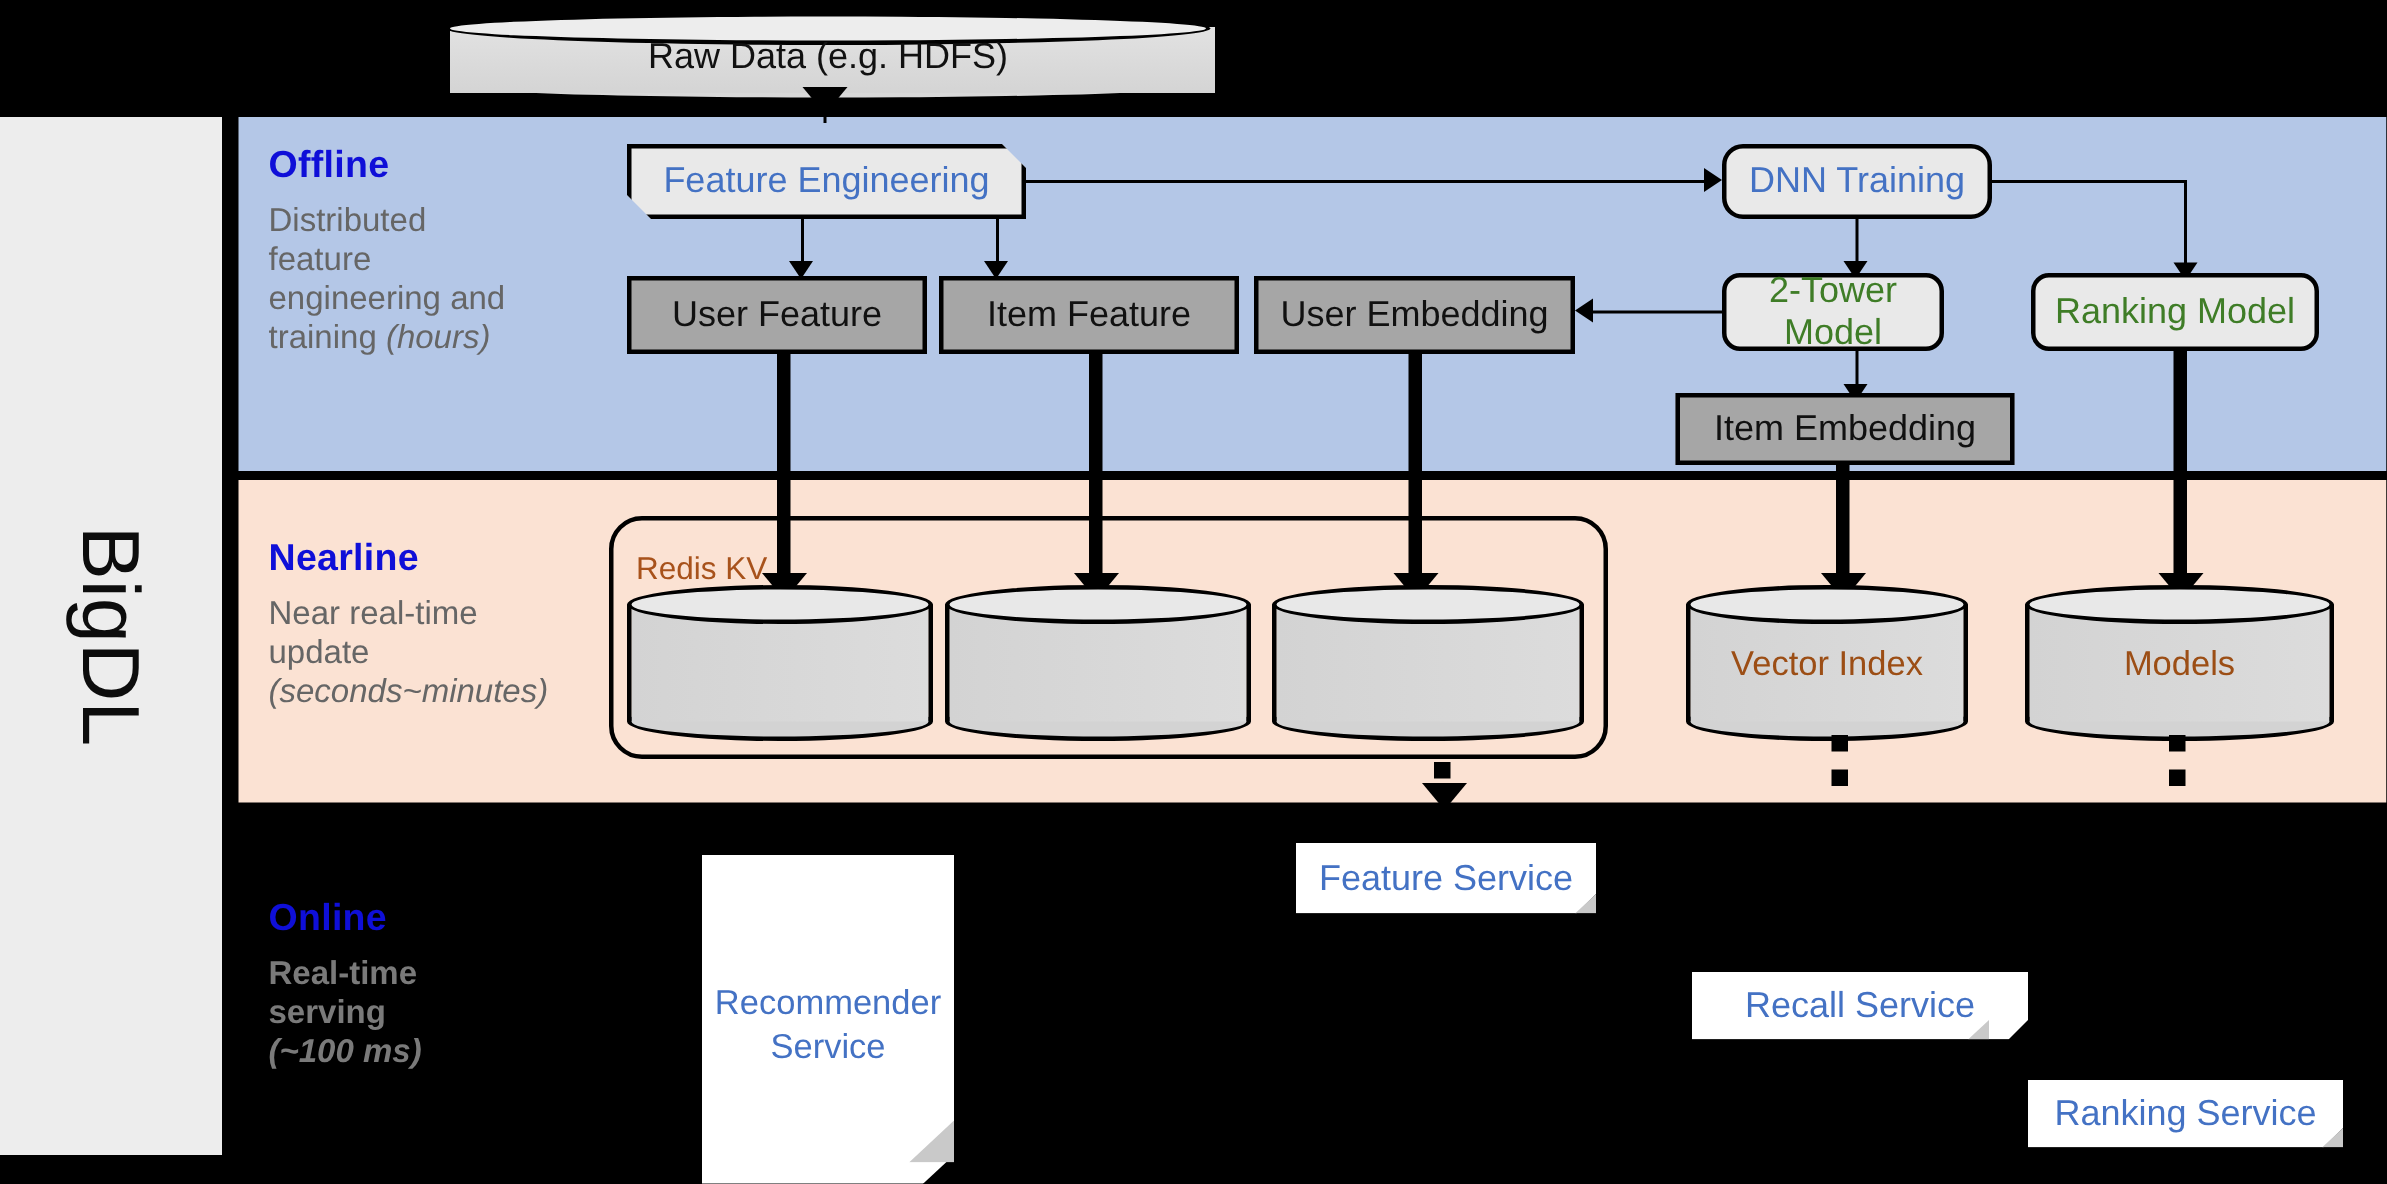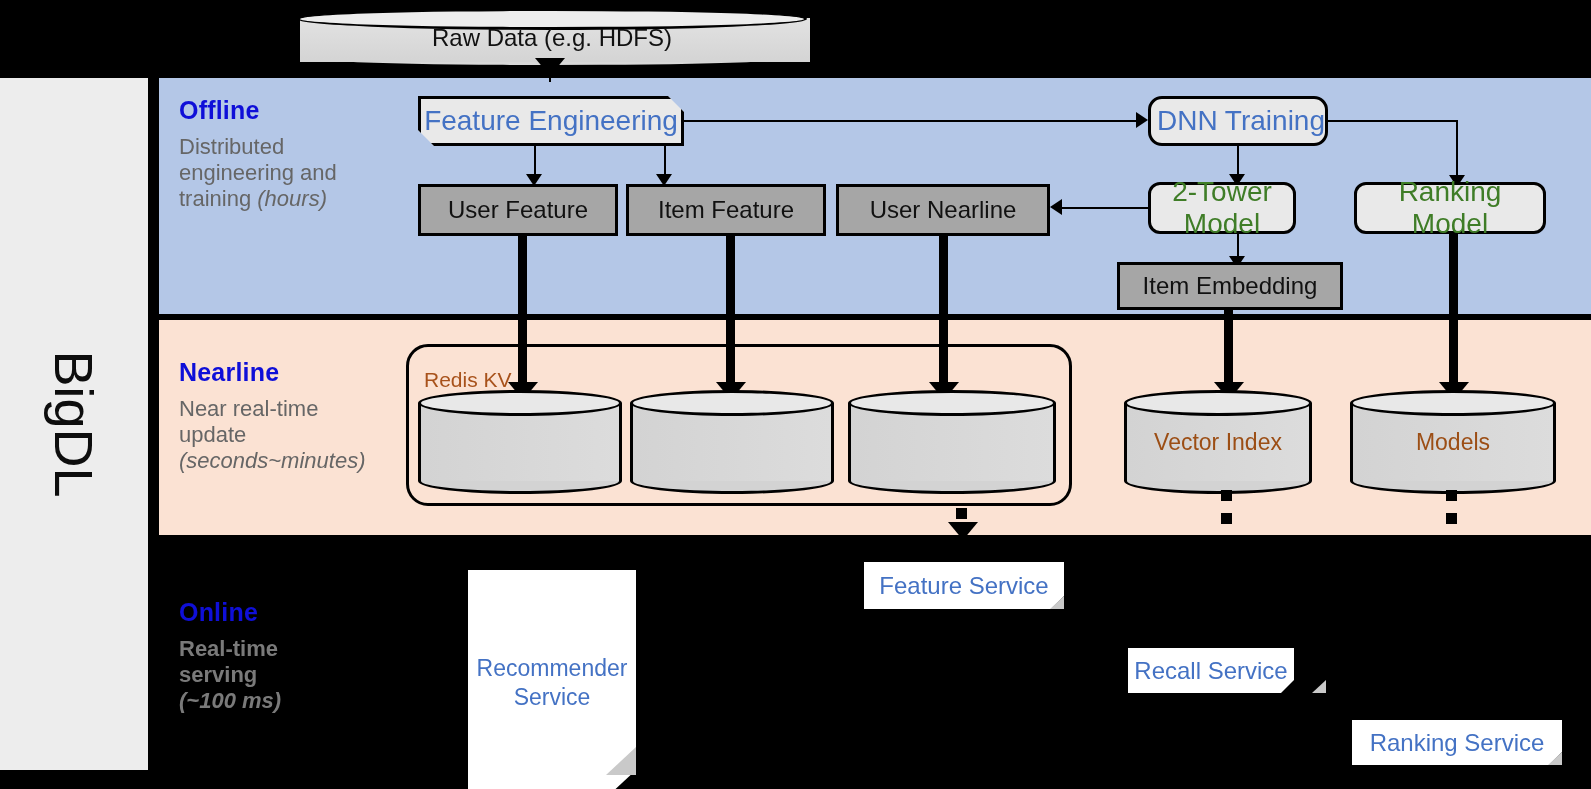--- a/index.html
+++ b/index.html
@@ -31,21 +31,21 @@
   #raw-data .cyl-body{position:absolute;left:0;top:10px;width:100%;height:44px;
       background:linear-gradient(#e2e2e2,#d4d4d4);border-left:3px solid #000;border-right:3px solid #000;}
   #raw-data .cyl-top{position:absolute;left:0;top:0;width:100%;height:22px;border-radius:50%;
       background:#ededed;border:3px solid #000;box-sizing:border-box;}
   #raw-data .cyl-bot{position:absolute;left:0;bottom:0;width:100%;height:22px;border-radius:50%;
       background:#d8d8d8;border:3px solid #000;box-sizing:border-box;}
   #raw-data .cyl-txt{position:absolute;inset:0;display:flex;align-items:center;justify-content:center;
       font-size:24px;color:#111;z-index:3;}
 
   
-  .proc{background:#e9e9e9;border:3px solid #000;font-size:28px;}
+  .proc{background:#e9e9e9;border:3px solid #000;font-size:24px;}
   .proc.blue{color:#4472c4;}
   .proc.green{color:#3f7d27;}
   .notch-fe{clip-path:polygon(0 0, calc(100% - 16px) 0, 100% 16px, 100% 100%, 16px 100%, 0 calc(100% - 16px));}
   .concave{border-radius:14px;}
   .rounded{border-radius:12px;}
 
   
   .gbox{background:#a6a6a6;border:3px solid #000;font-size:24px;color:#111;}
 
   
@@ -103,33 +103,34 @@
   <div class="cyl-txt">Raw Data (e.g. HDFS)</div>
 </div>
 
 <div class="abs ln thin" style="left:549px;top:66px;height:16px;"></div>
 <div class="ar-d big" style="left:535px;top:58px;"></div>
 
 <div class="abs" style="left:179px;top:96px;width:210px;">
   <div class="stage-title">Offline</div>
   <div class="stage-sub">
     <div>Distributed</div>
+    <div>feature</div>
     <div>engineering and</div>
     <div><span>training </span><i>(hours)</i></div>
   </div>
 </div>
 
 <div class="abs node proc blue notch-fe" id="fe-box" style="left:418px;top:96px;width:266px;height:50px;">
   <span>Feature Engineering</span>
 </div>
 
 <div class="abs ln thinh" style="left:684px;top:120px;width:460px;"></div>
 <div class="abs" style="left:1136px;top:112px;width:0;height:0;border-top:8px solid transparent;border-bottom:8px solid transparent;border-left:12px solid #000;"></div>
 
-<div class="abs node proc blue concave" id="dnn-box" style="left:1148px;top:96px;width:180px;height:50px;justify-content:flex-end;">
+<div class="abs node proc blue concave" id="dnn-box" style="left:1148px;top:96px;width:180px;height:50px;">
   <span>DNN Training</span>
 </div>
 
 <div class="abs ln thin" style="left:534px;top:146px;height:32px;"></div>
 <div class="ar-d" style="left:526px;top:174px;"></div>
 <div class="abs ln thin" style="left:664px;top:146px;height:32px;"></div>
 <div class="ar-d" style="left:656px;top:174px;"></div>
 
 <div class="abs ln thin" style="left:1237px;top:146px;height:32px;"></div>
 <div class="ar-d" style="left:1229px;top:174px;"></div>
@@ -138,21 +139,21 @@
 <div class="abs ln thin" style="left:1456px;top:120px;height:58px;"></div>
 <div class="ar-d" style="left:1449px;top:175px;"></div>
 
 <div class="abs node gbox" style="left:418px;top:184px;width:200px;height:52px;">
   <span>User Feature</span>
 </div>
 <div class="abs node gbox" style="left:626px;top:184px;width:200px;height:52px;">
   <span>Item Feature</span>
 </div>
 <div class="abs node gbox" style="left:836px;top:184px;width:214px;height:52px;">
-  <span>User Nearline</span>
+  <span>User Embedding</span>
 </div>
 
 <div class="abs node proc green rounded" style="left:1148px;top:182px;width:148px;height:52px;">
   <span>2-Tower Model</span>
 </div>
 
 <div class="abs ln thinh" style="left:1062px;top:207px;width:88px;"></div>
 <div class="ar-l" style="left:1050px;top:199px;"></div>
 
 <div class="abs node proc green rounded" style="left:1354px;top:182px;width:192px;height:52px;">
@@ -254,21 +255,21 @@
   <div class="fold" style="position:absolute;right:0;bottom:0;width:30px;height:28px;background:#c9c9c9;clip-path:polygon(0 100%,100% 100%,100% 0);"></div>
 </div>
 
 <div class="abs node note" style="left:864px;top:562px;width:200px;height:47px;">
   <span>Feature Service</span>
 </div>
 <div class="abs" style="left:864px;top:562px;width:200px;height:47px;pointer-events:none;">
   <div class="fold" style="position:absolute;right:0;bottom:0;width:14px;height:13px;background:#c9c9c9;clip-path:polygon(0 100%,100% 100%,100% 0);"></div>
 </div>
 
-<div class="abs node note" style="left:1128px;top:648px;width:166px;height:45px;">
+<div class="abs node note" style="left:1128px;top:648px;width:224px;height:45px;">
   <span>Recall Service</span>
 </div>
 <div class="abs" style="left:1128px;top:648px;width:198px;height:45px;pointer-events:none;">
   <div class="fold" style="position:absolute;right:0;bottom:0;width:14px;height:13px;background:#c9c9c9;clip-path:polygon(0 100%,100% 100%,100% 0);"></div>
 </div>
 
 <div class="abs node note" style="left:1352px;top:720px;width:210px;height:45px;">
   <span>Ranking Service</span>
 </div>
 <div class="abs" style="left:1352px;top:720px;width:210px;height:45px;pointer-events:none;">

